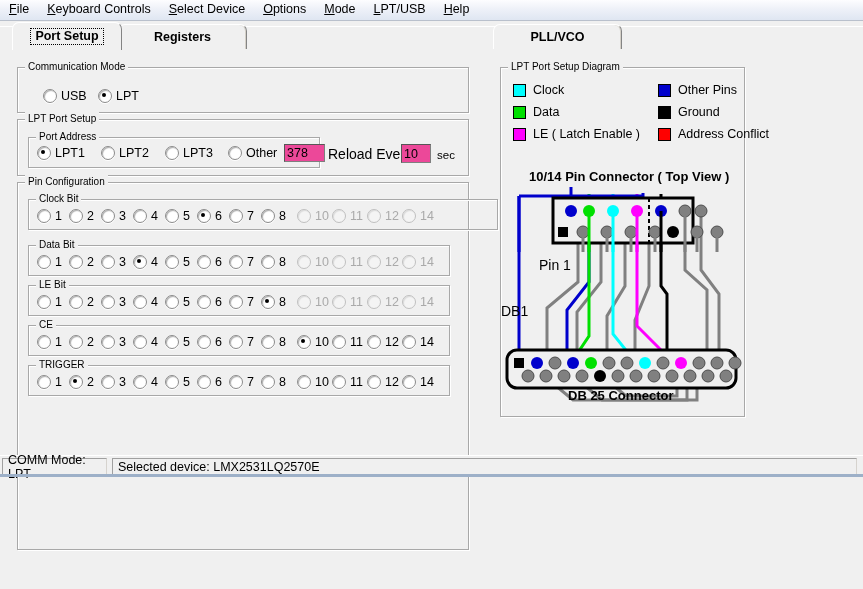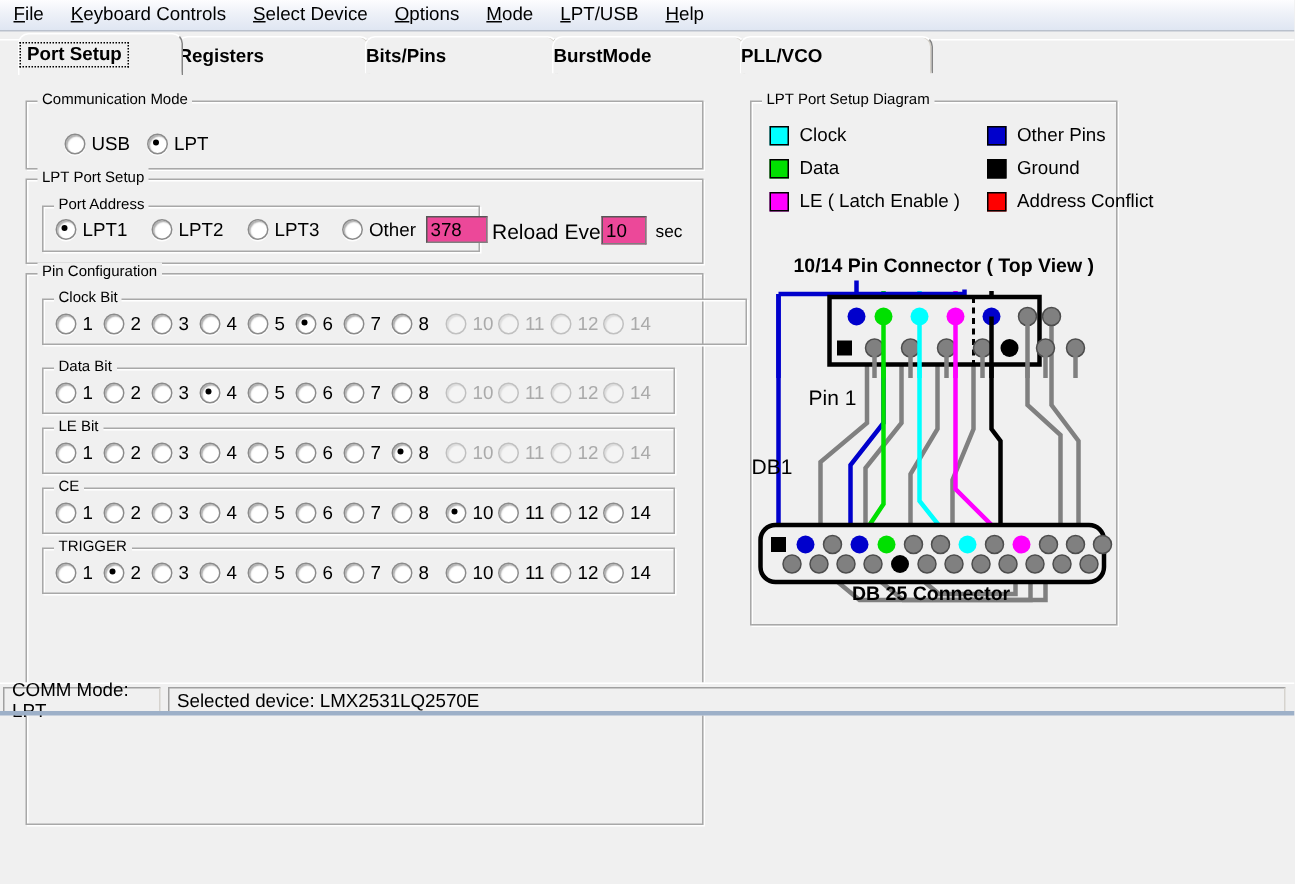--- a/index.html
+++ b/index.html
@@ -36,21 +36,21 @@
     background: #f0f0f0;
   }
   .tab {
     position: absolute; top: 2px; height: 24px;
     background: #f0f0f0;
     border-left: 1px solid #ffffff;
     border-top: 1px solid #ffffff;
     border-right: 1px solid #848484;
     border-bottom: none;
     border-radius: 7px 7px 0 0;
-    display: flex; align-items: center; 
+    display: flex; align-items: center; justify-content: center;
     font-weight: bold; font-size: 12.5px;
     box-shadow: inset -1px 0 0 #d4d0c8;
     cursor: default;
   }
   .tab.active {
     top: 0px; height: 27px; z-index: 5;
     background: #f0f0f0;
     box-shadow: none;
   }
   .tab .focusbox {
@@ -133,26 +133,20 @@
     <div class="menuitem"><u>H</u>elp</div>
   </div>
 
   <div class="tabline"></div>
   <div class="tabstrip" id="tabstrip">
       <div class="tab active" style="left: 12px; width: 108px;">
         <span class="focusbox">Port Setup</span>
       </div>
       <div class="tab" style="left: 118px; width: 127px;">
         <span>Registers</span>
-      </div>
-      <div class="tab" style="left: 243px; width: 127px;">
-        <span>Bits/Pins</span>
-      </div>
-      <div class="tab" style="left: 368px; width: 127px;">
-        <span>BurstMode</span>
       </div>
       <div class="tab" style="left: 493px; width: 127px;">
         <span>PLL/VCO</span>
       </div>
     </div>
 
   <div class="group" style="left:17px; top:67px; width:450px; height:44px;">
     <div class="legend">Communication Mode</div>
     <div class="radio" id="cm-usb" style="position:absolute; left:25px; top:21px;">
       <span class="dot"></span>

